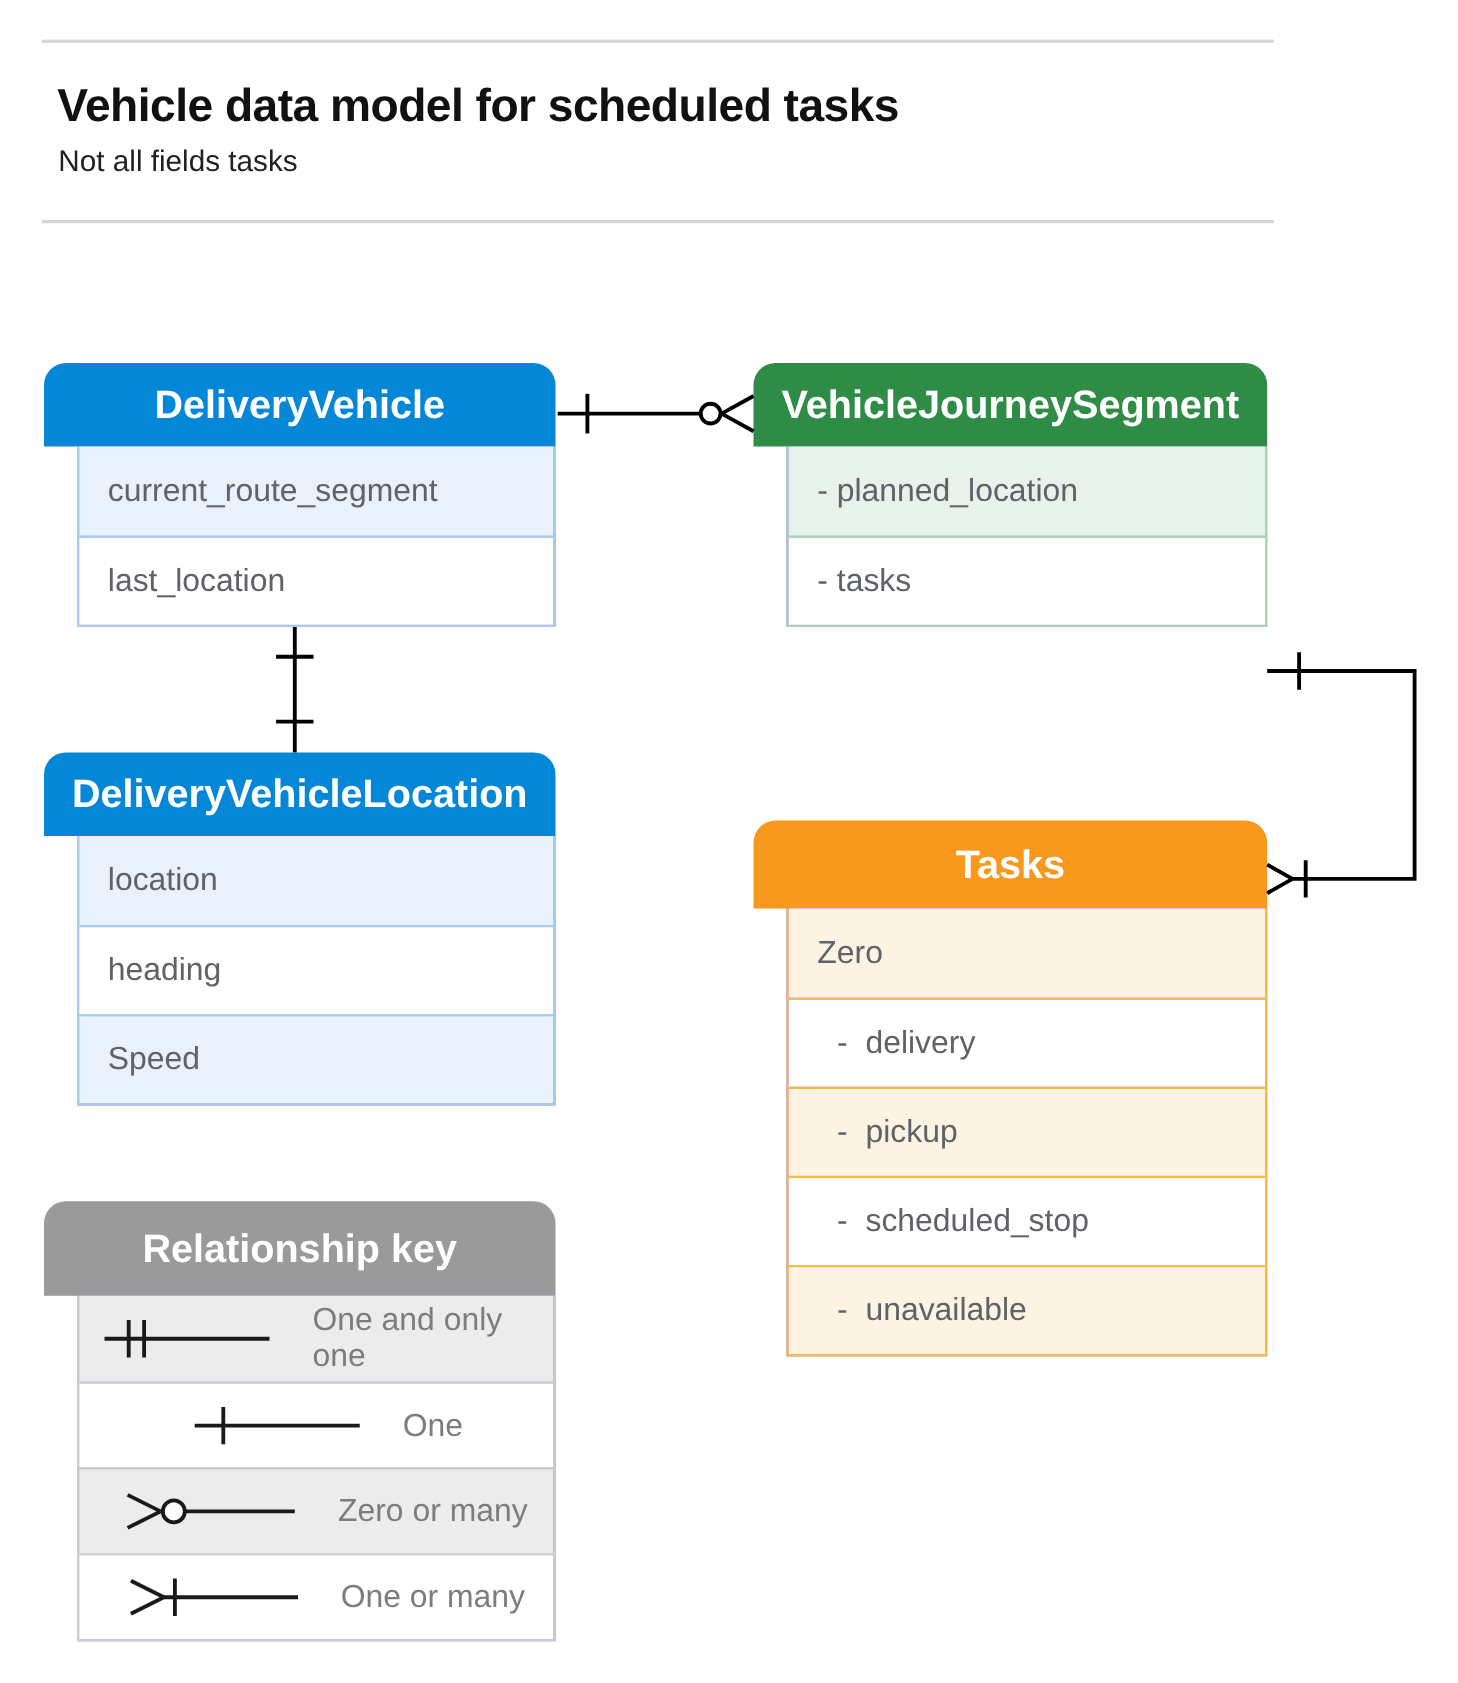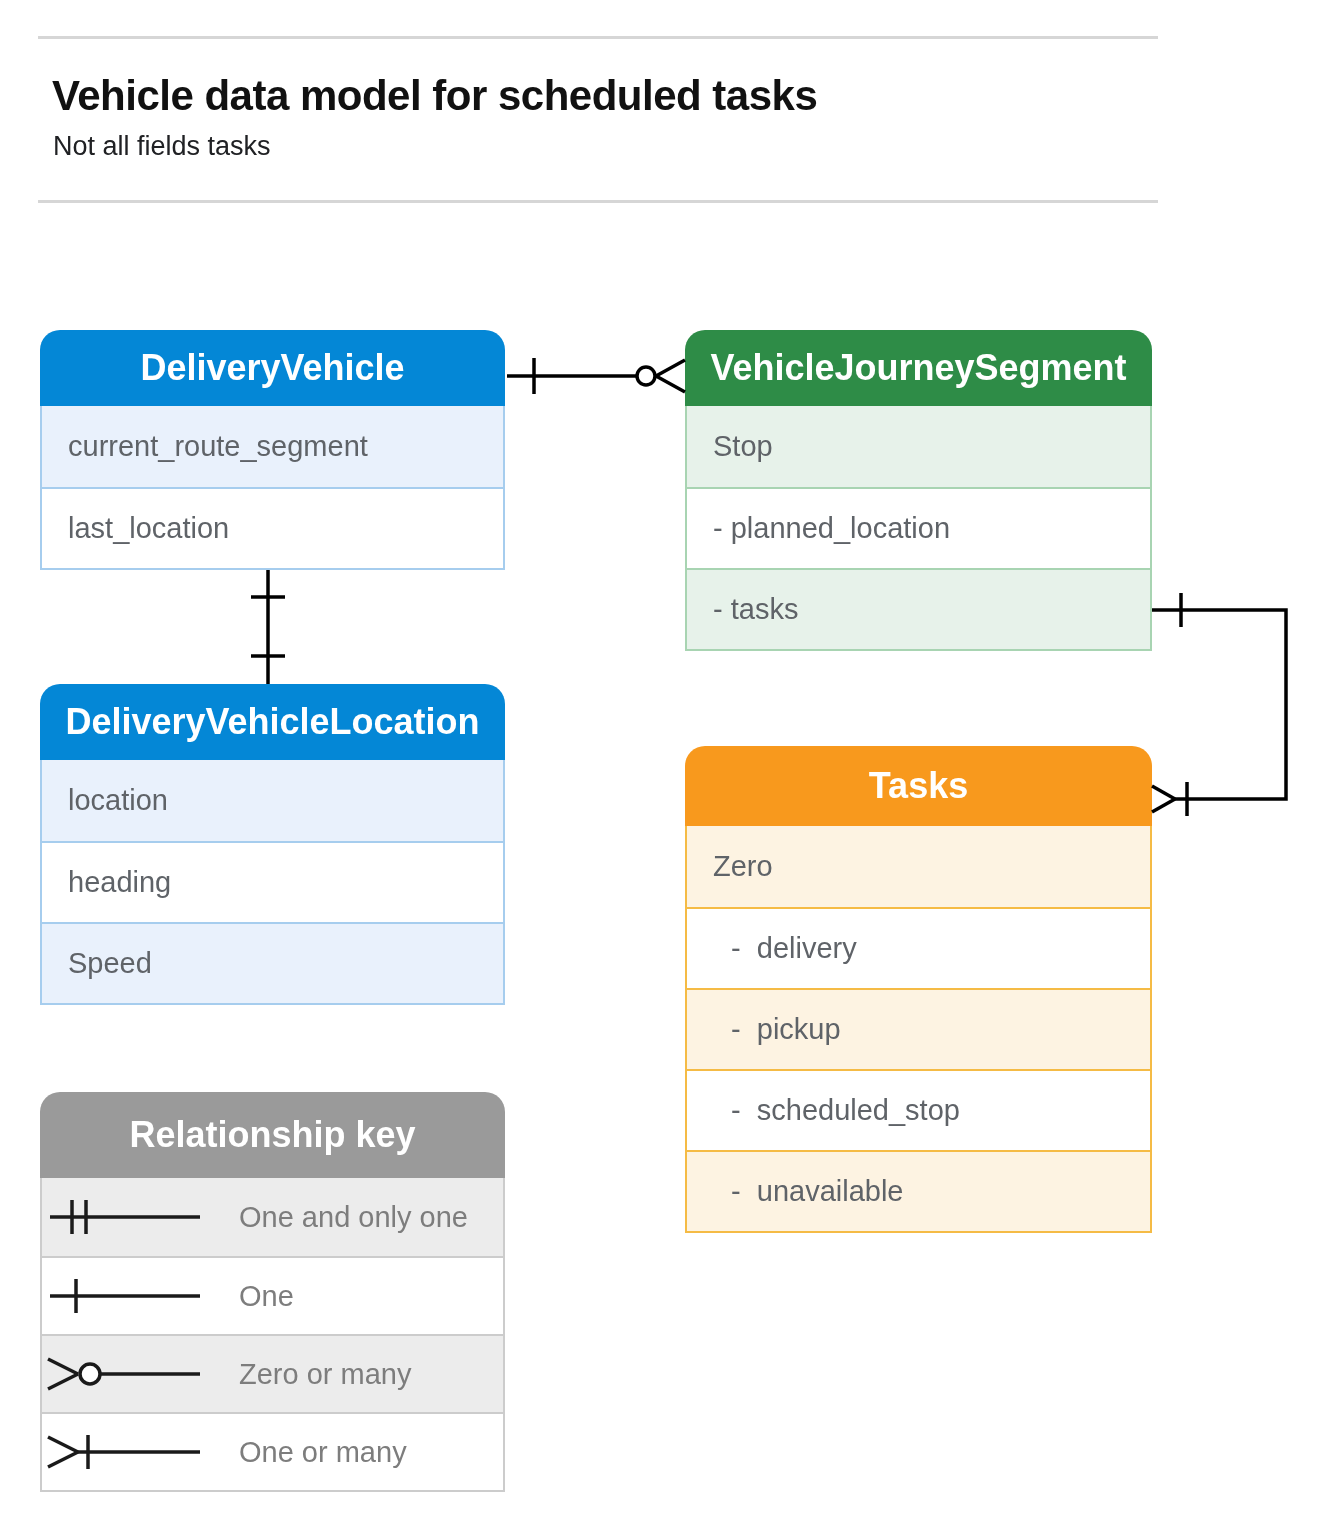--- a/index.html
+++ b/index.html
@@ -30,36 +30,37 @@
   .gray   { --hdr:#9a9a9a; --row:#ececec; --bc:#cccccc; }
 
   .entity-header {
     height:76px; background:var(--hdr);
     border-radius:20px 20px 0 0;
     display:flex; align-items:center; justify-content:center;
     color:#ffffff; font-size:36px; font-weight:700;
   }
   .entity-header.tall { height:80px; }
   .entity-header.xtall { height:86px; }
-  .rows { border:2px solid var(--bc); border-top:none; background:#8b5cf6; }
+  .rows { border:2px solid var(--bc); border-top:none; background:#8b5cf6;margin-left:30px; }
   .row {
     height:81px; display:flex; align-items:center;
     padding-left:26px; font-size:29px; color:#5f6368;
     border-top:2px solid var(--bc); white-space:pre;
   }
   .row:first-child { border-top:none; }
   .row:nth-child(odd) { background:var(--row); }
   .row:nth-child(even) { background:#ffffff; }
   .row.sub { padding-left:44px; }
 
   
   .legend-row {
     height:78px; display:flex; align-items:center;
-    font-size:29px; color:#7d7d7d;
+    padding-left:15px; font-size:29px; color:#7d7d7d;
     border-top:2px solid var(--bc);
+    justify-content:center;
   }
   .legend-row:first-child { border-top:none; }
   .legend-row:nth-child(odd) { background:var(--row); }
   .legend-row:nth-child(even) { background:#ffffff; }
   .legend-symbol { width:165px; height:50px; flex:0 0 auto; }
   .legend-label { margin-left:32px; }
 
   #connectors { position:absolute; left:0; top:0; pointer-events:none; }
   #connectors line, #connectors polyline { stroke:#000; stroke-width:3.5; fill:none; }
   #connectors circle { stroke:#000; stroke-width:3.5; fill:#ffffff; }
@@ -80,21 +81,20 @@
     <div class="entity-header">DeliveryVehicle</div>
     <div class="rows">
       <div class="row">current_route_segment</div>
       <div class="row">last_location</div>
     </div>
   </div>
 
   <div class="entity green" style="left:685px; top:330px; width:467px;">
     <div class="entity-header">VehicleJourneySegment</div>
     <div class="rows">
-      <div class="row">Stop</div>
       <div class="row">- planned_location</div>
       <div class="row">- tasks</div>
     </div>
   </div>
 
   <div class="entity blue" style="left:40px; top:684px; width:465px;">
     <div class="entity-header">DeliveryVehicleLocation</div>
     <div class="rows">
       <div class="row">location</div>
       <div class="row">heading</div>

